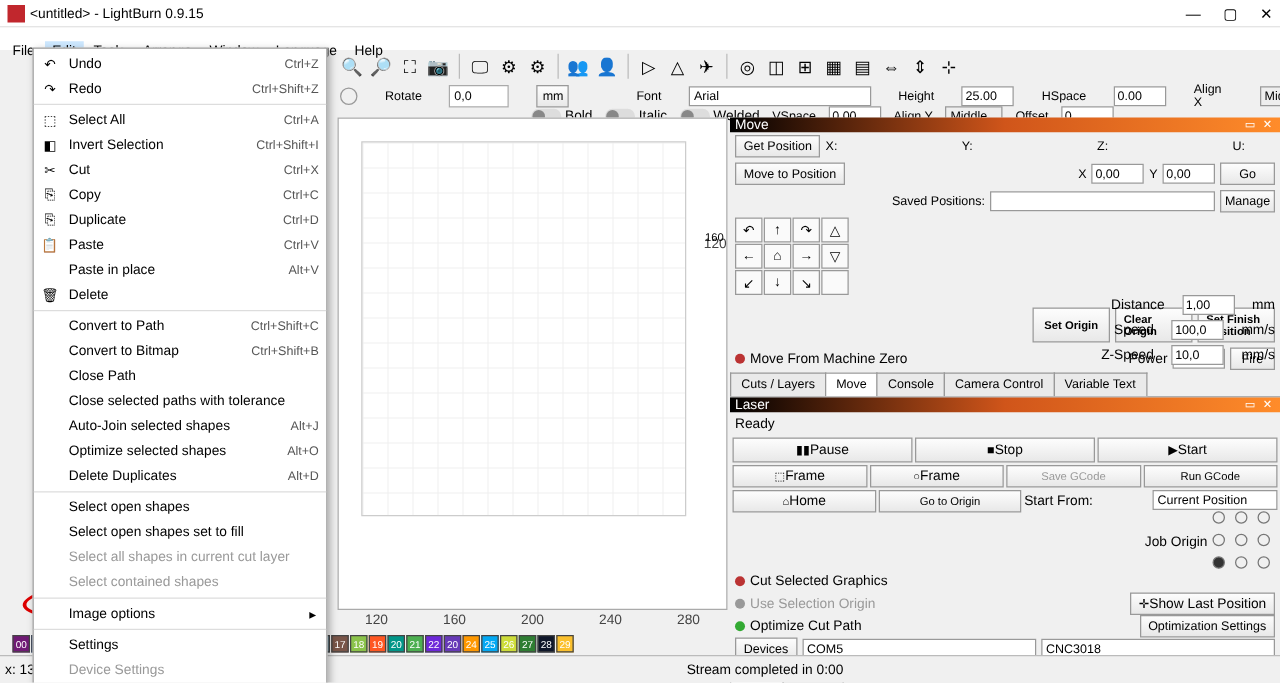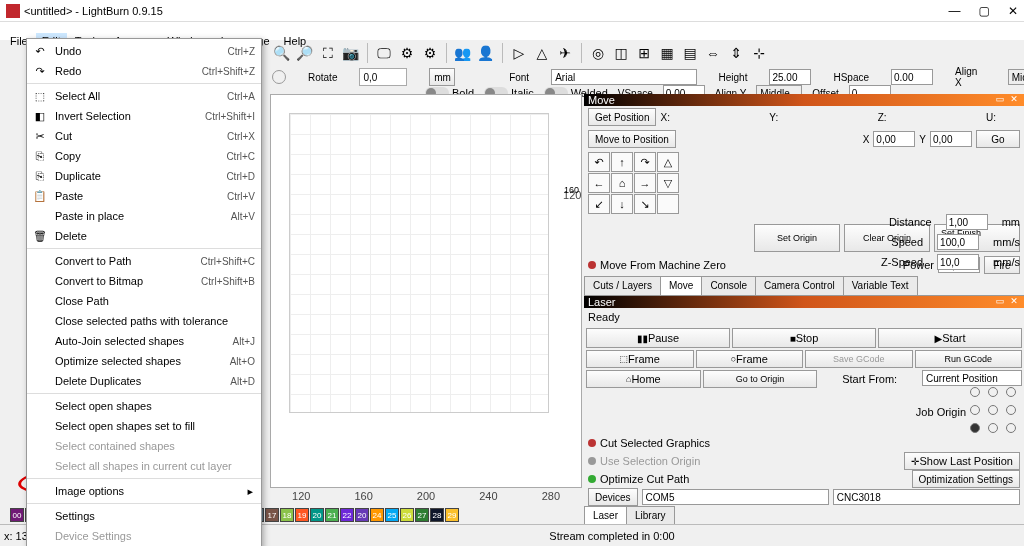--- a/index.html
+++ b/index.html
@@ -38,21 +38,21 @@
 .panel-head .ttl{flex:1;}
 .panel-head .pbtn{width:12px;height:12px;margin-left:2px;font-size:9px;text-align:center;}
 .move-panel{background:#f0f0f0;}
 .mp-row{display:flex;align-items:center;padding:2px 4px;gap:4px;height:22px;font-size:10px;}
 .btn{background:linear-gradient(#fdfdfd,#e8e8e8);border:1px solid #999;padding:2px 6px;height:18px;display:inline-flex;align-items:center;justify-content:center;font-size:10px;}
 .jog{display:grid;grid-template-columns:repeat(4,22px);grid-template-rows:repeat(3,20px);gap:1px;margin:2px 4px;}
 .jog .jb{border:1px solid #999;background:#fafafa;display:flex;align-items:center;justify-content:center;font-size:11px;}
 .right-params{position:absolute;right:4px;top:60px;width:140px;font-size:10px;}
 .right-params .prow{display:flex;align-items:center;justify-content:flex-end;height:20px;gap:14px;}
 .origin-btns{display:flex;gap:4px;padding:2px 4px;justify-content:flex-end;}
-.origin-btns .btn{width:86px;height:28px;flex-direction:column;font-size:9px;}
+.origin-btns .btn{width:62px;height:28px;flex-direction:column;font-size:9px;font-weight:bold;}
 .tabs{display:flex;height:20px;border-bottom:1px solid #999;background:#f0f0f0;}
 .tabs .tab{padding:3px 8px;border:1px solid #999;border-bottom:none;background:#eaeaea;font-size:10px;margin-right:-1px;}
 .tabs .tab.active{background:#fff;}
 .laser-panel{background:#f0f0f0;flex:1;}
 .lp-btns{display:flex;gap:2px;padding:2px;}
 .lp-btns .btn{flex:1;height:20px;}
 .lp-btns2{display:flex;gap:2px;padding:0 2px 2px;}
 .lp-btns2 .btn{flex:1;height:18px;font-size:9px;}
 .lp-row{display:flex;align-items:center;padding:1px 4px;gap:4px;font-size:10px;height:18px;}
 .combo{border:1px solid #999;background:#fff;height:16px;padding:0 3px;font-size:10px;display:flex;align-items:center;}
@@ -237,24 +237,24 @@
       <span class="shortcut">Alt+D</span>
     </div>
     <hr>
     <div class="row">
       <span class="label">Select open shapes</span>
     </div>
     <div class="row">
       <span class="label">Select open shapes set to fill</span>
     </div>
     <div class="row disabled">
+      <span class="label">Select all shapes in current cut layer</span>
+    </div>
+    <div class="row disabled">
       <span class="label">Select contained shapes</span>
-    </div>
-    <div class="row disabled">
-      <span class="label">Select all shapes in current cut layer</span>
     </div>
     <hr>
     <div class="row">
       <span class="label">Image options</span>
       <span class="arrow">▸</span>
     </div>
     <hr>
     <div class="row">
       <span class="label">Settings</span>
     </div>
@@ -302,20 +302,25 @@
         <span style="width:20px"></span>
     </div>
     <div class="mp-row">
       <span class="btn">Move to Position</span>
       <span style="flex:1"></span>
       <span class="lbl">X</span>
         <input class="spin" value="0,00" style="">
       <span class="lbl">Y</span>
         <input class="spin" value="0,00" style="">
       <span class="btn" style="width:44px">Go</span>
+    </div>
+    <div class="mp-row">
+      <span style="flex:1;text-align:right" class="lbl">Saved Positions:</span>
+      <span class="combo" style="width:180px"></span>
+      <span class="btn" style="width:44px">Manage</span>
     </div>
     <div style="position:relative;height:70px;">
       <div class="jog">
         <span class="jb">↶</span>
         <span class="jb">↑</span>
         <span class="jb">↷</span>
         <span class="jb">△</span>
         <span class="jb">←</span>
         <span class="jb">⌂</span>
         <span class="jb">→</span>
@@ -384,21 +389,21 @@
     </div>
     <div class="lp-btns2">
       <span class="btn">⬚ <span>Frame</span></span>
       <span class="btn">○ <span>Frame</span></span>
       <span class="btn" style="color:#999">Save GCode</span>
       <span class="btn">Run GCode</span>
     </div>
     <div class="lp-btns2">
       <span class="btn">⌂ <span>Home</span></span>
       <span class="btn">Go to Origin</span>
-      <span style="flex:1;text-align:center;align-self:center">Start From:</span>
+      <span style="flex:1;text-align:left;align-self:center">Start From:</span>
       <span class="combo" style="width:100px">Current Position</span>
     </div>
     <div class="lp-row" style="height:44px;">
       <span style="flex:1"></span>
       <span>Job Origin</span>
       <div class="job-origin">
         <span class="r"></span>
           <span class="r"></span>
           <span class="r"></span>
         <span class="r"></span>

